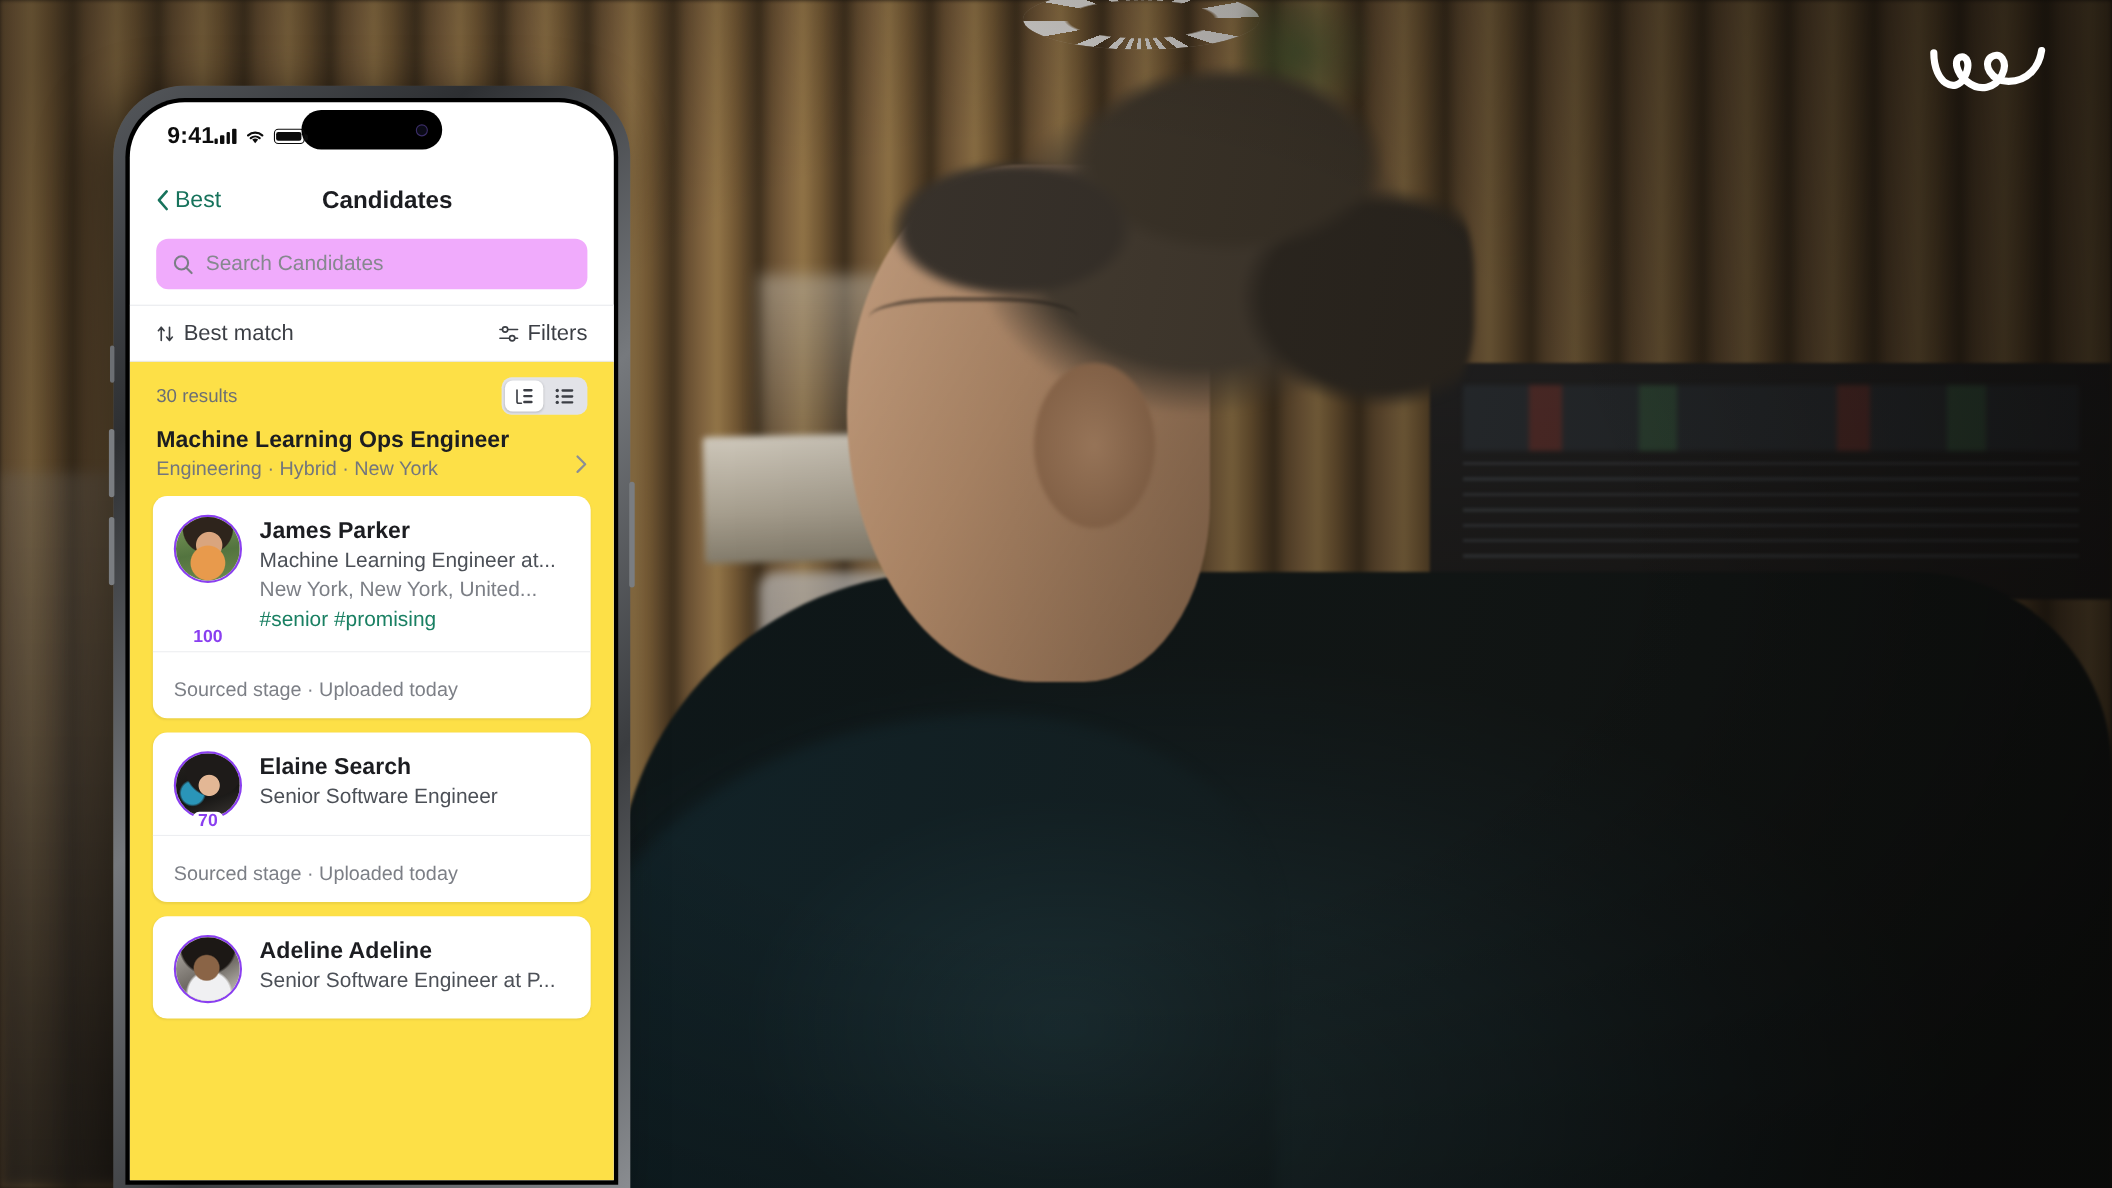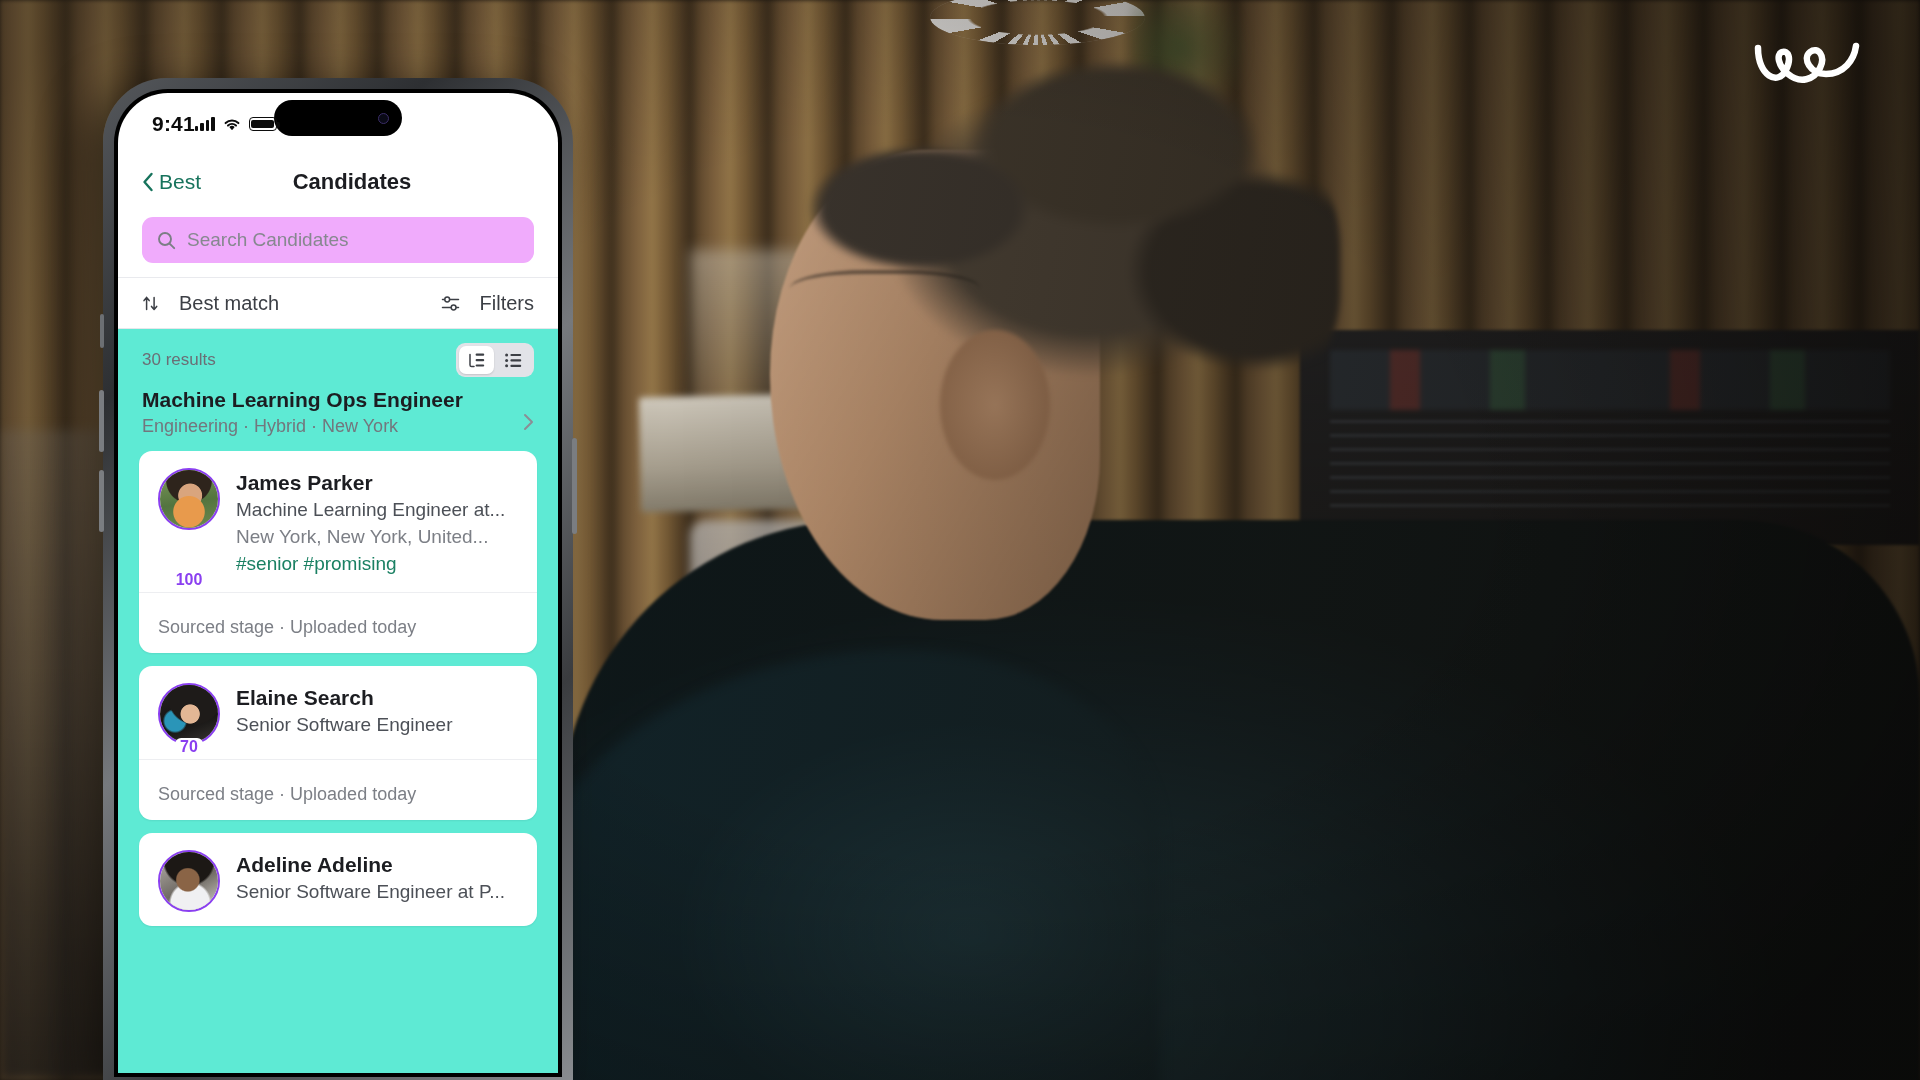--- a/index.html
+++ b/index.html
@@ -197,24 +197,24 @@
     font-family:inherit; font-size:19px; color:#5d6168;
   }
   .search input::placeholder { color:#86888f; }
 
   
   .sortbar {
     flex:0 0 52px; display:flex; align-items:center; justify-content:space-between;
     padding:0 24px; border-top:1px solid #e9eaee; border-bottom:1px solid #e6e7eb;
     background:#fff;
   }
-  .sortbar-item { display:flex; align-items:center; gap:20px; font-size:20px; color:#3c3f45; cursor:pointer; }
-
-  
-  .results { flex:1 1 auto; background:#5eead4; overflow:hidden; }
+  .sortbar-item { display:flex; align-items:center; gap:8px; font-size:20px; color:#3c3f45; cursor:pointer; }
+
+  
+  .results { flex:1 1 auto; background:#fde047; overflow:hidden; }
   .results-head {
     padding:14px 24px 4px; display:flex; align-items:center; justify-content:space-between;
   }
   .results-count { font-size:17px; color:#6b6e75; }
   .view-toggle { display:flex; background:#e2e3e8; border-radius:9px; padding:3px; gap:2px; }
   .vt { width:35px; height:28px; border-radius:7px; display:flex; align-items:center; justify-content:center; cursor:pointer; }
   .vt.active { background:#fff; box-shadow:0 1px 2px rgba(0,0,0,.14); }
 
   .job-head { padding:6px 24px 14px; display:flex; align-items:flex-start; cursor:pointer; }
   .job-head .jh-txt { flex:1; }

